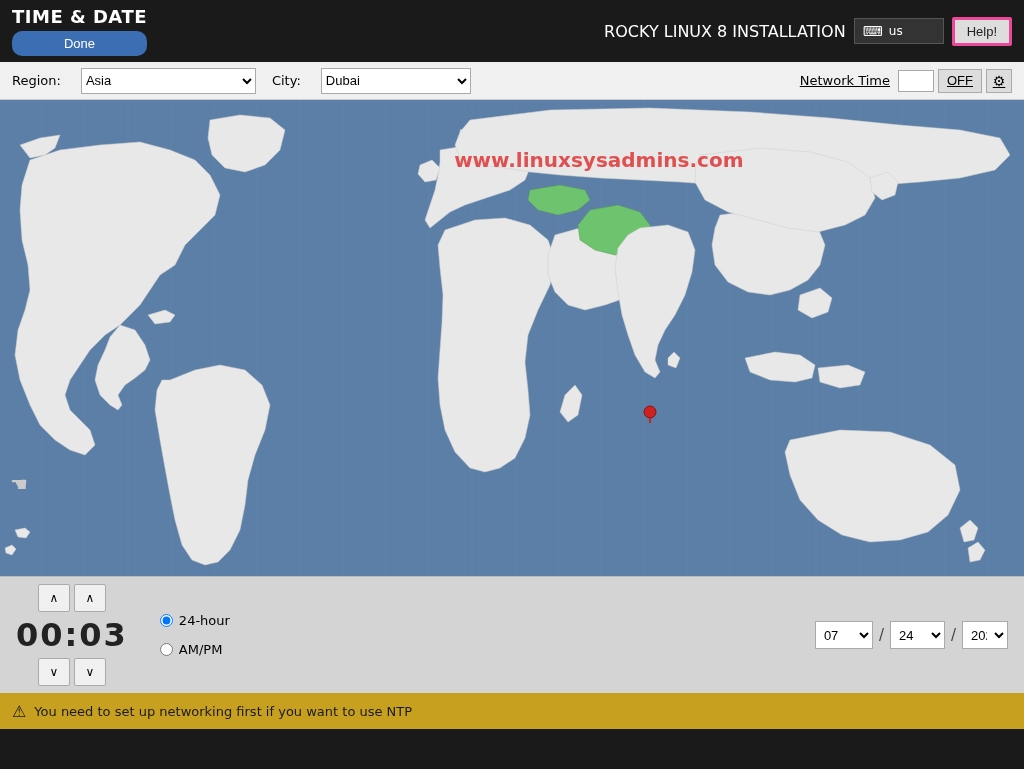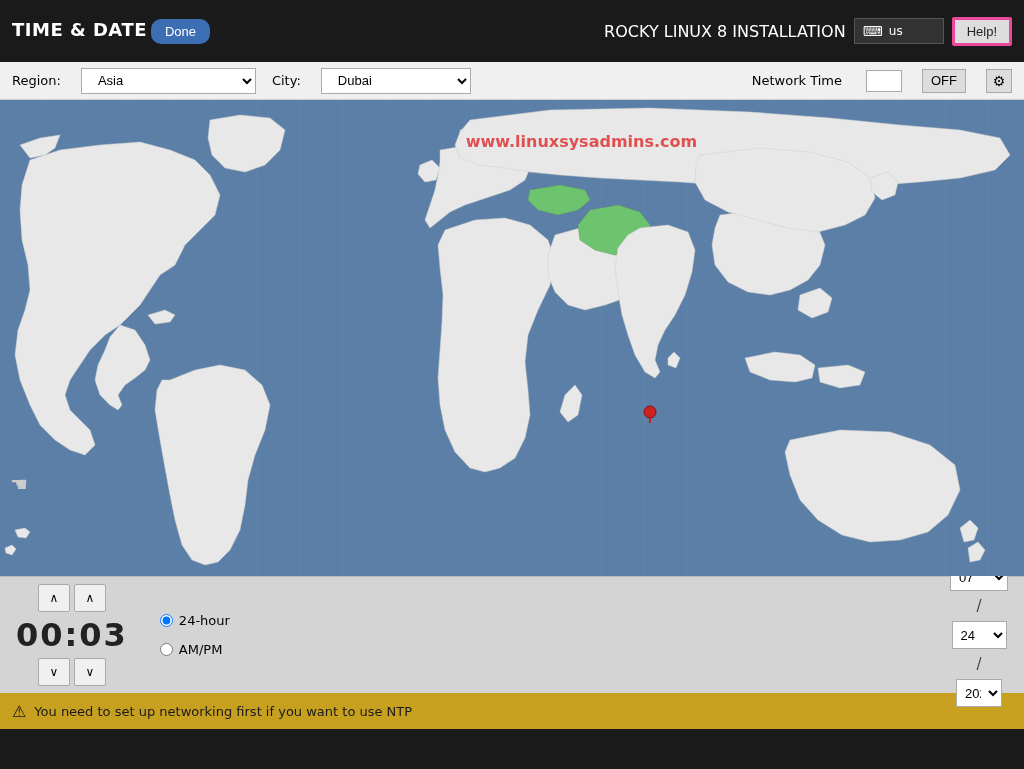--- a/index.html
+++ b/index.html
@@ -8,21 +8,21 @@
     
     #header {
       background: #1a1a1a;
       color: #fff;
       display: flex;
       align-items: center;
       justify-content: space-between;
       padding: 6px 12px;
       height: 62px;
     }
-    #header-left { display: flex; flex-direction: row; gap: 4px; }
+    #header-left { display: flex; flex-direction: column; gap: 4px; }
     #header-title { font-size: 18px; font-weight: bold; color: #fff; letter-spacing: 0.5px; }
     #done-btn {
       background: #3c6eb4;
       color: #fff;
       border: none;
       padding: 5px 14px;
       font-size: 13px;
       cursor: pointer;
       border-radius: 10px;
     }
@@ -55,27 +55,27 @@
       align-items: center;
       padding: 6px 12px;
       gap: 16px;
       height: 38px;
     }
     #toolbar label { font-size: 13px; color: #000000; margin-right: 4px; }
     #toolbar select {
       font-size: 13px;
       border: 1px solid #aaa;
       background: #fff;
-      padding: 2px 12px;
+      padding: 2px 0;
       cursor: pointer;
       height: 26px;
     }
     #region-select { width: 175px; }
     #city-select { width: 150px; }
-    #toolbar-right { margin-left: auto; display: flex; align-items: center; gap: 20px; }
+    #toolbar-right { margin-left: auto; display: flex; align-items: center; gap: 4px; text-decoration: underline; }
     #network-time-label { font-size: 13px; color: #333; }
     #network-time-input {
       width: 36px; height: 22px; border: 1px solid #aaa; background: #fff; font-size: 11px;
     }
     #off-btn {
       background: #ddd;
       border: 1px solid #aaa;
       padding: 2px 8px;
       font-size: 12px;
       cursor: pointer;
@@ -106,25 +106,25 @@
       top: 0;
       width: 40px;
       height: 100%;
       background: rgba(70, 130, 180, 0.6);
       z-index: 1;
     }
 
     
     #watermark {
       position: absolute;
-      top: 32px;
+      top: 48px;
       left: 50%;
       transform: translateX(-20%);
       color: #e05050;
-      font-size: 16px;
+      font-size: 20px;
       font-weight: bold;
       z-index: 3;
       pointer-events: none;
     }
 
     
     #map-svg {
       position: absolute;
       top: 0; left: 0;
       width: 100%; height: 100%;
@@ -174,21 +174,21 @@
       cursor: pointer;
       display: flex; align-items: center; justify-content: center;
       font-size: 12px;
       border-radius: 2px;
     }
 
     #format-controls { display: flex; flex-direction: column; gap: 14px; margin-left: 8px; }
     #format-controls label { display: flex; align-items: center; gap: 6px; font-size: 13px; cursor: pointer; }
     input[type=radio] { cursor: pointer; }
 
-    #date-controls { margin-left: auto; display: flex; align-items: center; gap: 6px; flex-direction: column; }
+    #date-controls { margin-left: auto; display: flex; align-items: center; gap: 6px; }
     .date-select {
       background: #fff;
       border: 1px solid #aaa;
       padding: 3px 4px;
       font-size: 13px;
       cursor: pointer;
       height: 28px;
     }
     .date-sep { font-size: 15px; color: #444; }
 

